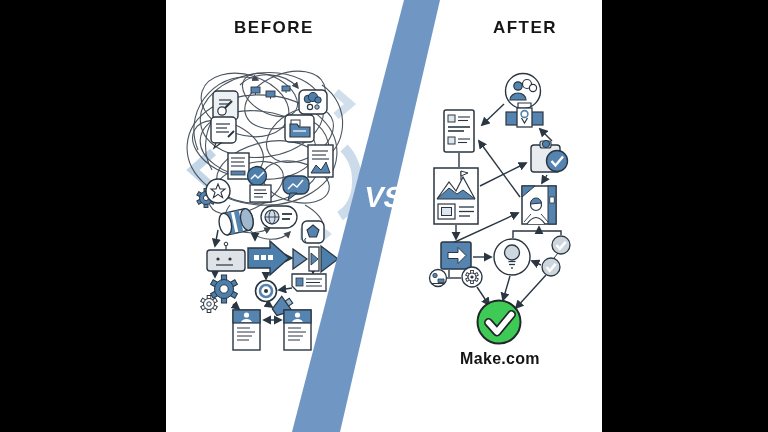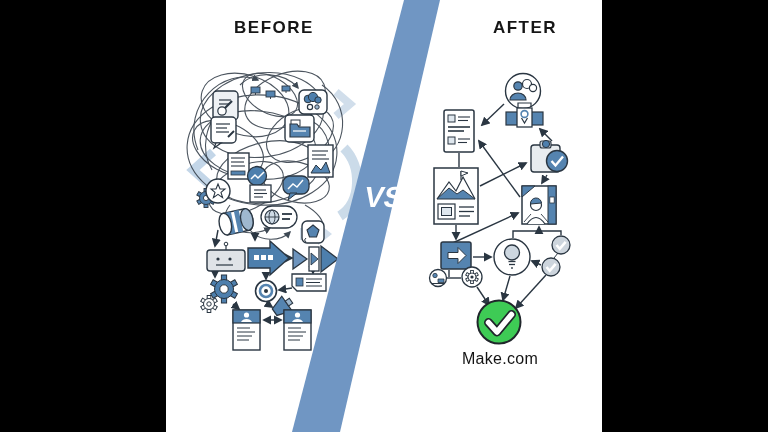--- a/index.html
+++ b/index.html
@@ -17,21 +17,21 @@
     font-size:17px;font-weight:800;letter-spacing:1.5px;color:#161616;
   }
   #title-before{left:166px;top:18px;margin-left:8px;}
   #title-after{left:397px;top:18px;margin-left:28px;}
   #vs-label{
     position:absolute;left:360px;top:181px;width:48px;text-align:center;
     font-size:29px;font-weight:800;color:#ffffff;transform:skewX(-10deg);
   }
   #caption{
     position:absolute;left:400px;top:350px;width:200px;text-align:center;
-    font-size:16px;font-weight:400;color:#141414;letter-spacing:.3px;
+    font-size:16px;font-weight:700;color:#141414;letter-spacing:.3px;
   }
 </style>
 </head>
 <body>
 
 <div class="letterbox" id="bar-left"></div>
 <div class="canvas"></div>
 <div class="letterbox" id="bar-right"></div>
 
 <svg class="art" viewBox="0 0 768 432" xmlns="http://www.w3.org/2000/svg">

